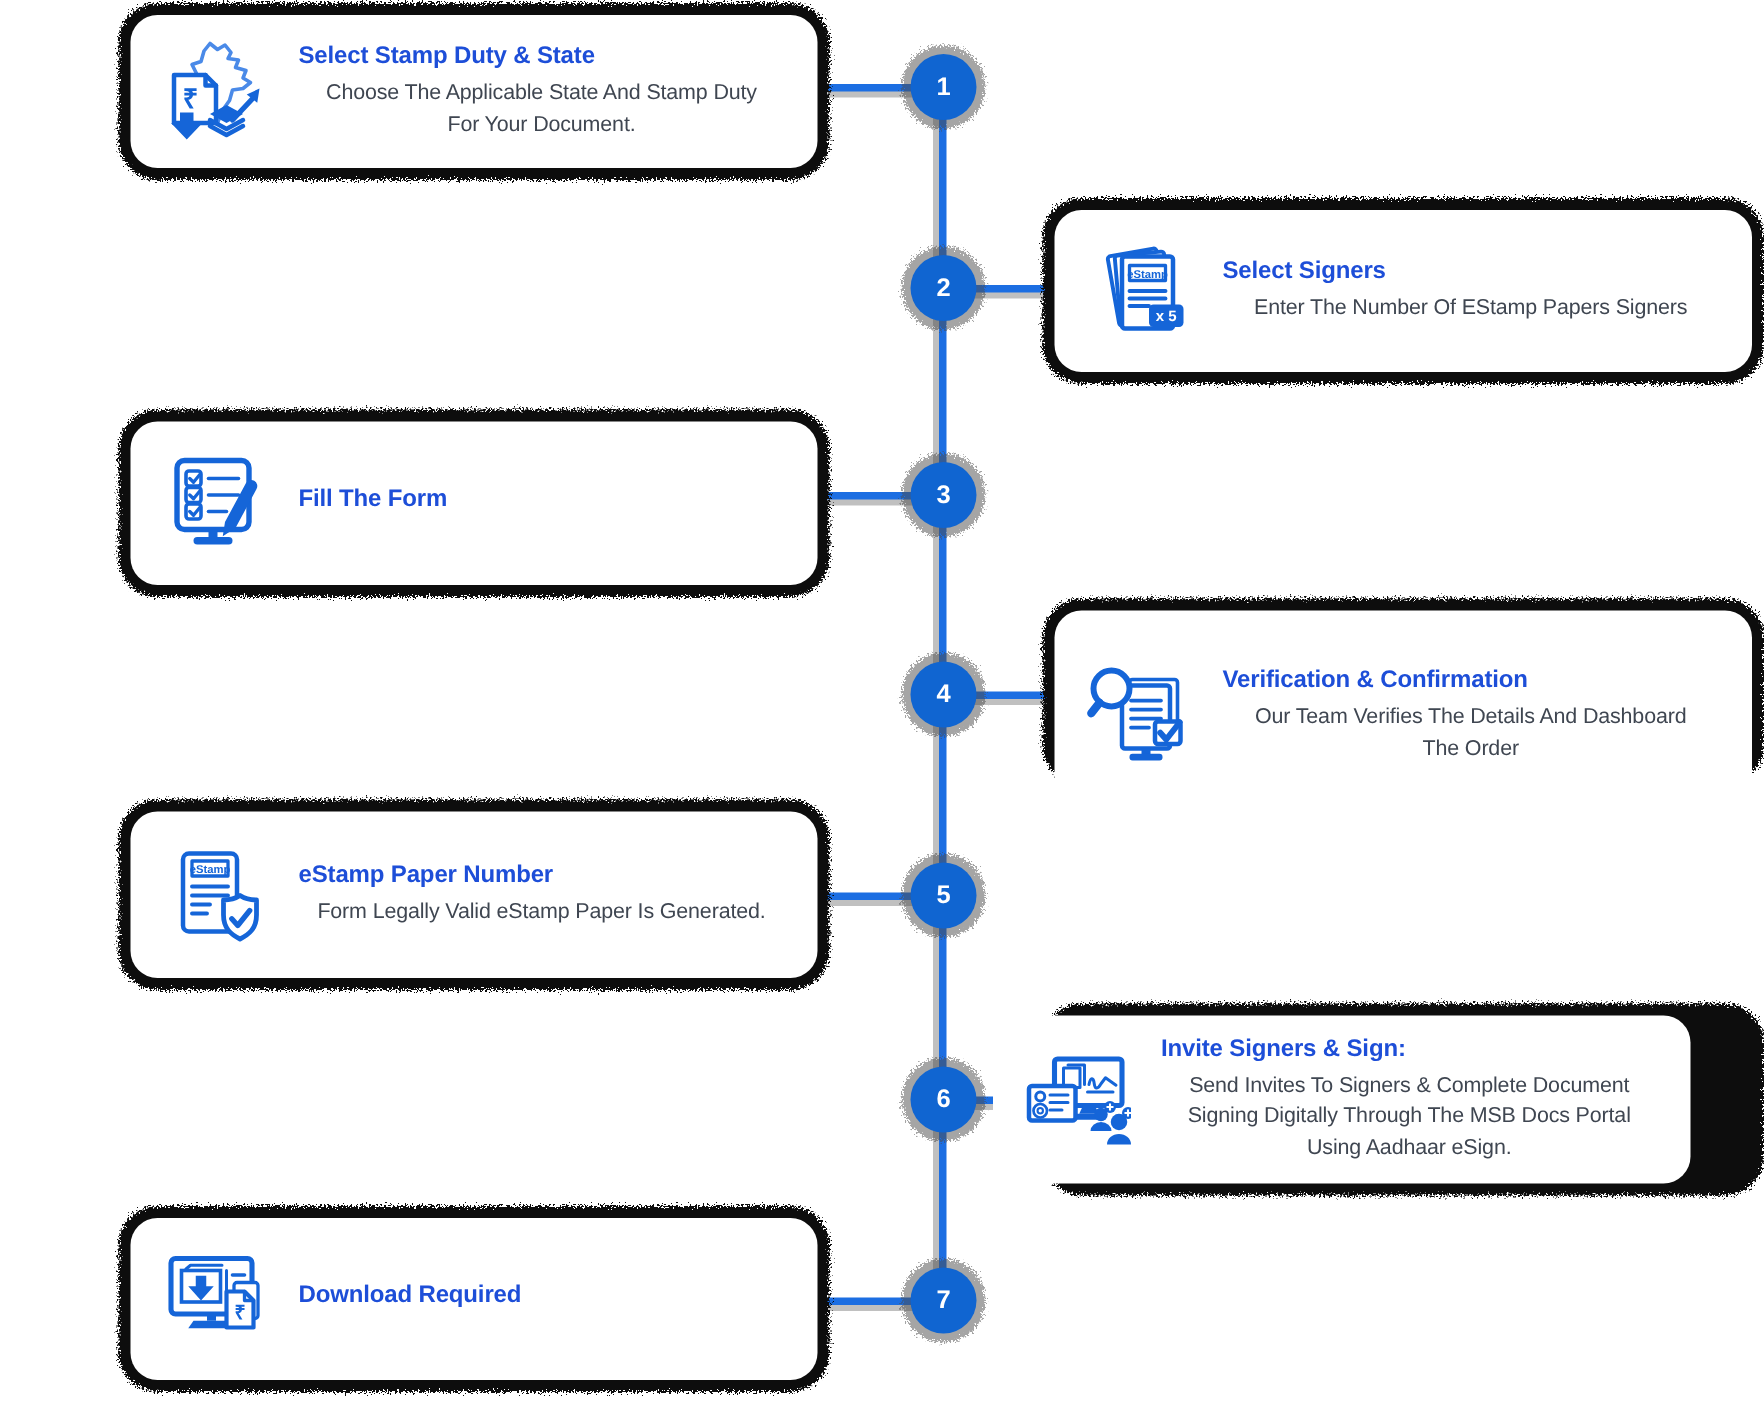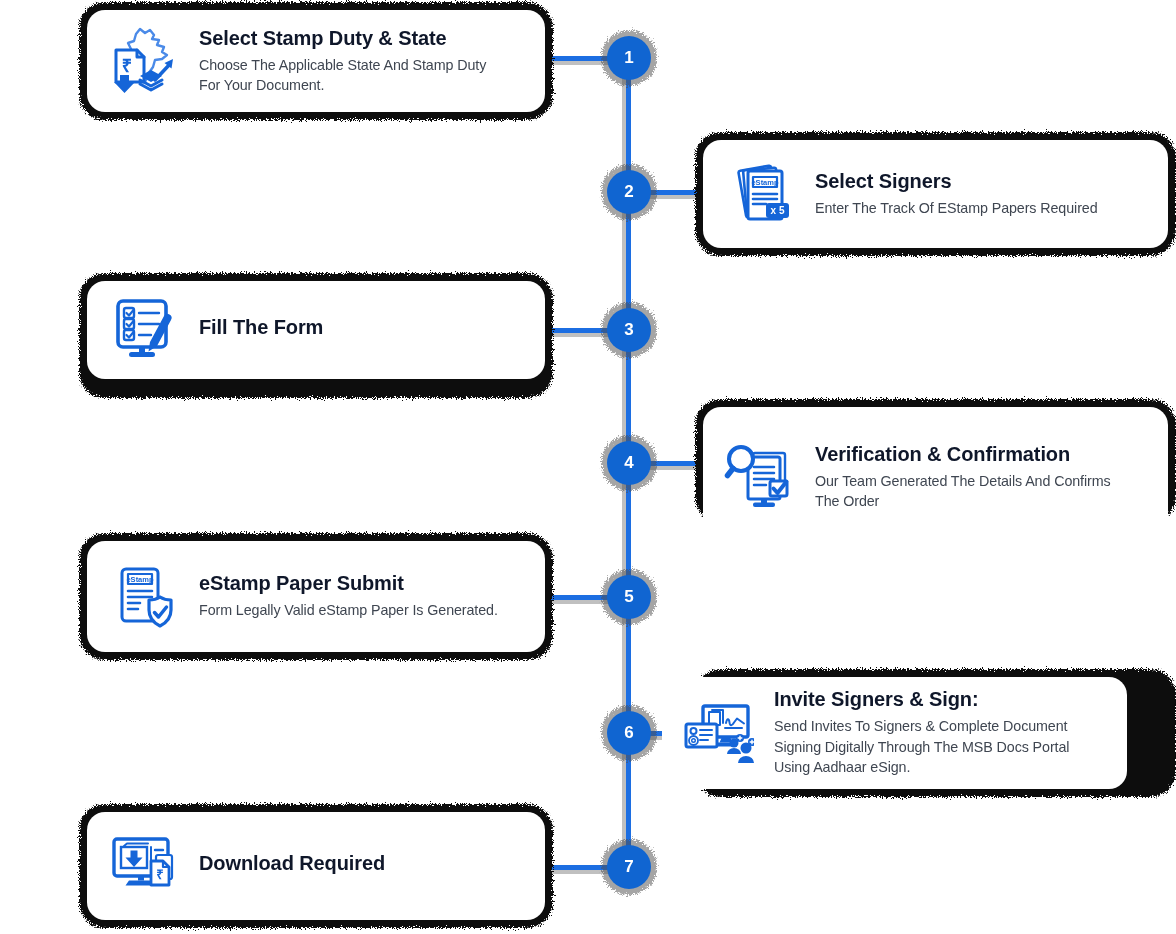--- a/index.html
+++ b/index.html
@@ -10,22 +10,22 @@
   .stage{position:absolute;inset:0;}
   
   .rim{position:absolute;background:#0c0c0c;border-radius:26px;filter:url(#rough);z-index:1;}
   .ring{position:absolute;width:56px;height:56px;border-radius:50%;background:rgba(75,75,75,.5);filter:url(#rough);z-index:2;}
   .card{
     position:absolute;box-sizing:border-box;background:#ffffff;border-radius:18px;
     display:flex;align-items:center;gap:20px;padding:0 22px 0 20px;z-index:3;
   }
   .icon{width:72px;height:72px;flex:0 0 72px;}
   .txt{flex:1 1 auto;}
-  .title{font-size:20px;font-weight:700;color:#0f172a;letter-spacing:-.1px;margin-bottom:5px;}
-  .desc{font-size:14.3px;color:#3f4651;line-height:20.5px;letter-spacing:-.1px;white-space:pre-line;}
+  .title{font-size:16px;font-weight:700;color:#1d4ed8;letter-spacing:-.1px;margin-bottom:5px;}
+  .desc{font-size:14.3px;color:#3f4651;line-height:20.5px;letter-spacing:-.1px;white-space:pre-line;text-align:center;}
   .vline{position:absolute;left:626px;top:58px;width:5px;height:810px;background:#1c6ee2;z-index:0;
          box-shadow:-4px 3px 0 rgba(90,90,90,.38);}
   .conn{position:absolute;height:5px;background:#1c6ee2;z-index:0;box-shadow:-2px 4px 0 rgba(90,90,90,.38);}
   .node{
     position:absolute;width:44px;height:44px;left:607px;border-radius:50%;background:#1065d1;z-index:4;
     display:flex;align-items:center;justify-content:center;
     color:#ffffff;font-size:17px;font-weight:700;
   }
   
   .ic-s{stroke:#1565d8;fill:none;stroke-width:3;stroke-linecap:round;stroke-linejoin:round;}
@@ -96,25 +96,25 @@
         <rect class="ic-w" x="25" y="13" width="34" height="48" rx="2" style="stroke:#1565d8;stroke-width:3"></rect>
         <rect class="ic-s" x="30" y="19" width="24" height="10" style="stroke-width:2.2"></rect>
         <text class="ic-t" x="42" y="27" font-size="7.5" text-anchor="middle">eStamp</text>
         <path class="ic-s" d="M30 36 h24 M30 41 h24 M30 46 h13" style="stroke-width:2.6"></path>
         <rect class="ic-f" x="43" y="45" width="23" height="15" rx="3"></rect>
         <text class="ic-tw" x="54.5" y="56" font-size="10" text-anchor="middle">x 5</text>
       </svg>
     </div>
     <div class="txt">
       <div class="title">Select Signers</div>
-      <div class="desc">Enter The Track Of EStamp Papers Required</div>
-    </div>
-  </div>
-
-  <div class="card" style="left:87px;top:281px;width:458px;height:98px">
+      <div class="desc">Enter The Number Of EStamp Papers Signers</div>
+    </div>
+  </div>
+
+  <div class="card" style="left:87px;top:281px;width:458px;height:109px">
     <div class="icon" aria-label="checklist-pen-icon">
       <svg viewBox="0 0 72 72" width="72" height="72">
         <rect class="ic-w" x="11" y="7" width="48" height="46" rx="5" style="stroke:#1565d8;stroke-width:3.6"></rect>
         <rect class="ic-s" x="17" y="14" width="10" height="10" rx="2" style="stroke-width:2.4"></rect>
         <path class="ic-s" d="M19.5 19 l2.5 2.5 4.5 -5.5" style="stroke-width:2.2"></path>
         <path class="ic-s" d="M32 19 h20" style="stroke-width:2.4"></path>
         <rect class="ic-s" x="17" y="25" width="10" height="10" rx="2" style="stroke-width:2.4"></rect>
         <path class="ic-s" d="M19.5 30 l2.5 2.5 4.5 -5.5" style="stroke-width:2.2"></path>
         <path class="ic-s" d="M32 30 h20" style="stroke-width:2.4"></path>
         <rect class="ic-s" x="17" y="36" width="10" height="10" rx="2" style="stroke-width:2.4"></rect>
@@ -139,38 +139,38 @@
         <rect class="ic-f" x="38" y="58" width="6" height="4"></rect>
         <rect class="ic-f" x="30" y="61.5" width="22" height="4.5" rx="2"></rect>
         <circle class="ic-w" cx="18" cy="18" r="12" style="stroke:#1565d8;stroke-width:4"></circle>
         <path class="ic-s" d="M10 27.5 L4.5 34.5" style="stroke-width:5.5"></path>
         <rect class="ic-w" x="47" y="40" width="17" height="15" rx="2" style="stroke:#1565d8;stroke-width:3"></rect>
         <path class="ic-s" d="M50.5 47.5 l4 4.5 9 -11.5" style="stroke-width:4"></path>
       </svg>
     </div>
     <div class="txt">
       <div class="title">Verification &amp; Confirmation</div>
-      <div class="desc">Our Team Generated The Details And Confirms
+      <div class="desc">Our Team Verifies The Details And Dashboard
 The Order</div>
     </div>
   </div>
 
   <div class="card" style="left:87px;top:541px;width:458px;height:111px">
     <div class="icon" aria-label="estamp-document-shield-icon">
       <svg viewBox="0 0 72 72" width="72" height="72">
         <rect class="ic-w" x="15" y="8" width="36" height="52" rx="4" style="stroke:#1565d8;stroke-width:3"></rect>
         <rect class="ic-s" x="21" y="13" width="24" height="10" style="stroke-width:2.2"></rect>
         <text class="ic-t" x="33" y="21" font-size="7.5" text-anchor="middle">eStamp</text>
         <path class="ic-s" d="M21 30 h24 M21 36 h24 M21 42 h12 M21 48 h10" style="stroke-width:2.6"></path>
         <path class="ic-w" d="M53 36 c3 2 7 3 11 3 v10 c0 9 -5 13 -11 16 c-6 -3 -11 -7 -11 -16 v-10 c4 0 8 -1 11 -3 Z" style="stroke:#1565d8;stroke-width:3.2;stroke-linejoin:round"></path>
         <path class="ic-s" d="M47.5 51.5 l4 4.5 8 -10" style="stroke-width:3.5"></path>
       </svg>
     </div>
     <div class="txt">
-      <div class="title">eStamp Paper Submit</div>
+      <div class="title">eStamp Paper Number</div>
       <div class="desc">Form Legally Valid eStamp Paper Is Generated.</div>
     </div>
   </div>
 
   <div class="card" style="left:662px;top:677px;width:465px;height:112px">
     <div class="icon" aria-label="monitor-signature-invite-icon">
       <svg viewBox="0 0 72 72" width="72" height="72">
         <rect class="ic-w" x="21" y="9" width="45" height="31" rx="2" style="stroke:#1565d8;stroke-width:3.4"></rect>
         <path class="ic-s" d="M30 13 h11 v13" style="stroke-width:2"></path>
         <rect class="ic-s" x="27" y="15" width="11" height="13" style="stroke-width:2"></rect>

